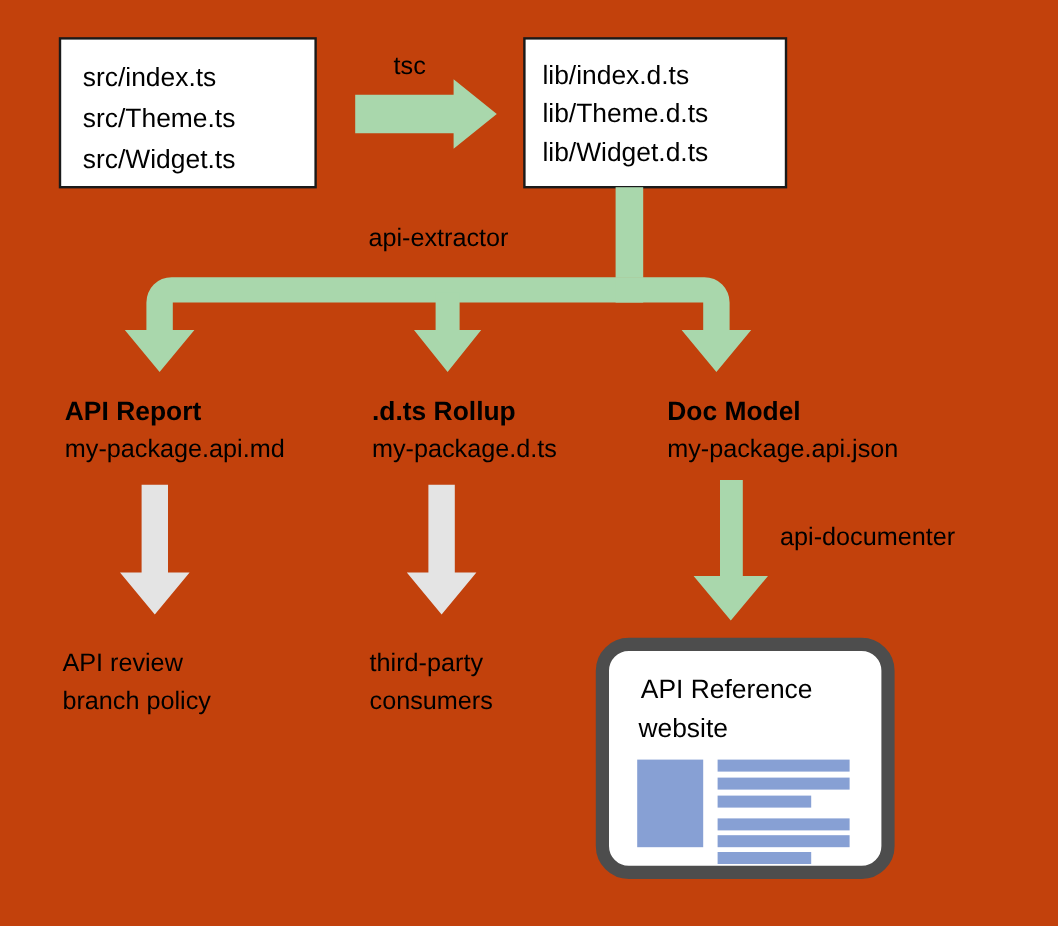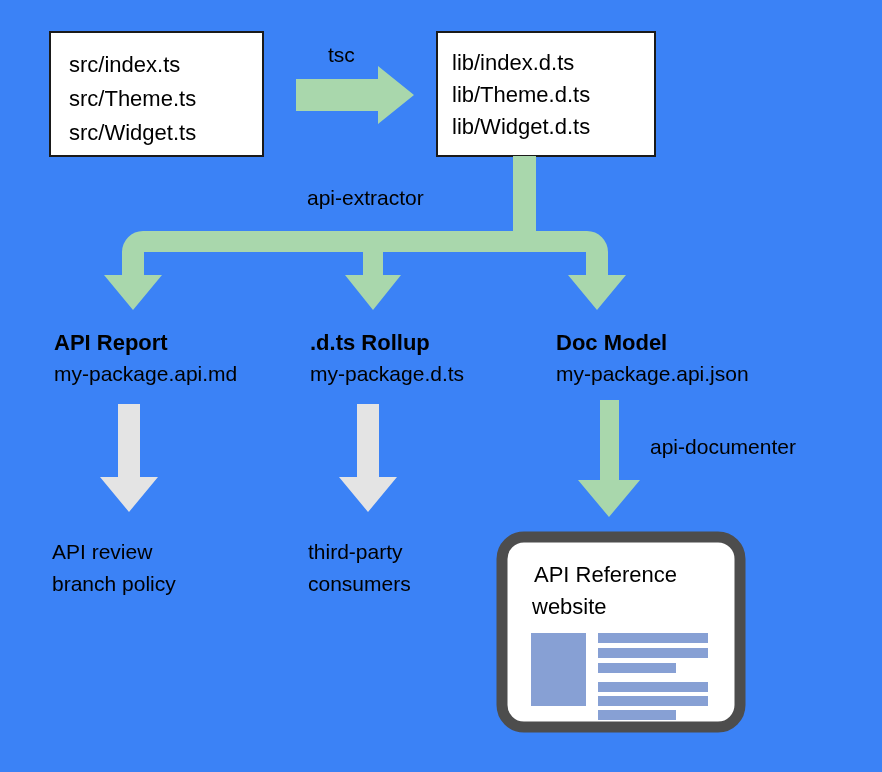--- a/index.html
+++ b/index.html
@@ -10,21 +10,21 @@
   body {
     width: 882px;
     height: 772px;
     overflow: hidden;
     font-family: "Liberation Sans", sans-serif;
   }
   #diagram-root {
     position: relative;
     width: 882px;
     height: 772px;
-    background: #3b82f6;
+    background: #c2410c;
   }
   svg#diagram-svg {
     position: absolute;
     top: 0;
     left: 0;
     width: 882px;
     height: 772px;
   }
   .file-box-text {
     font-family: "Liberation Sans", sans-serif;

